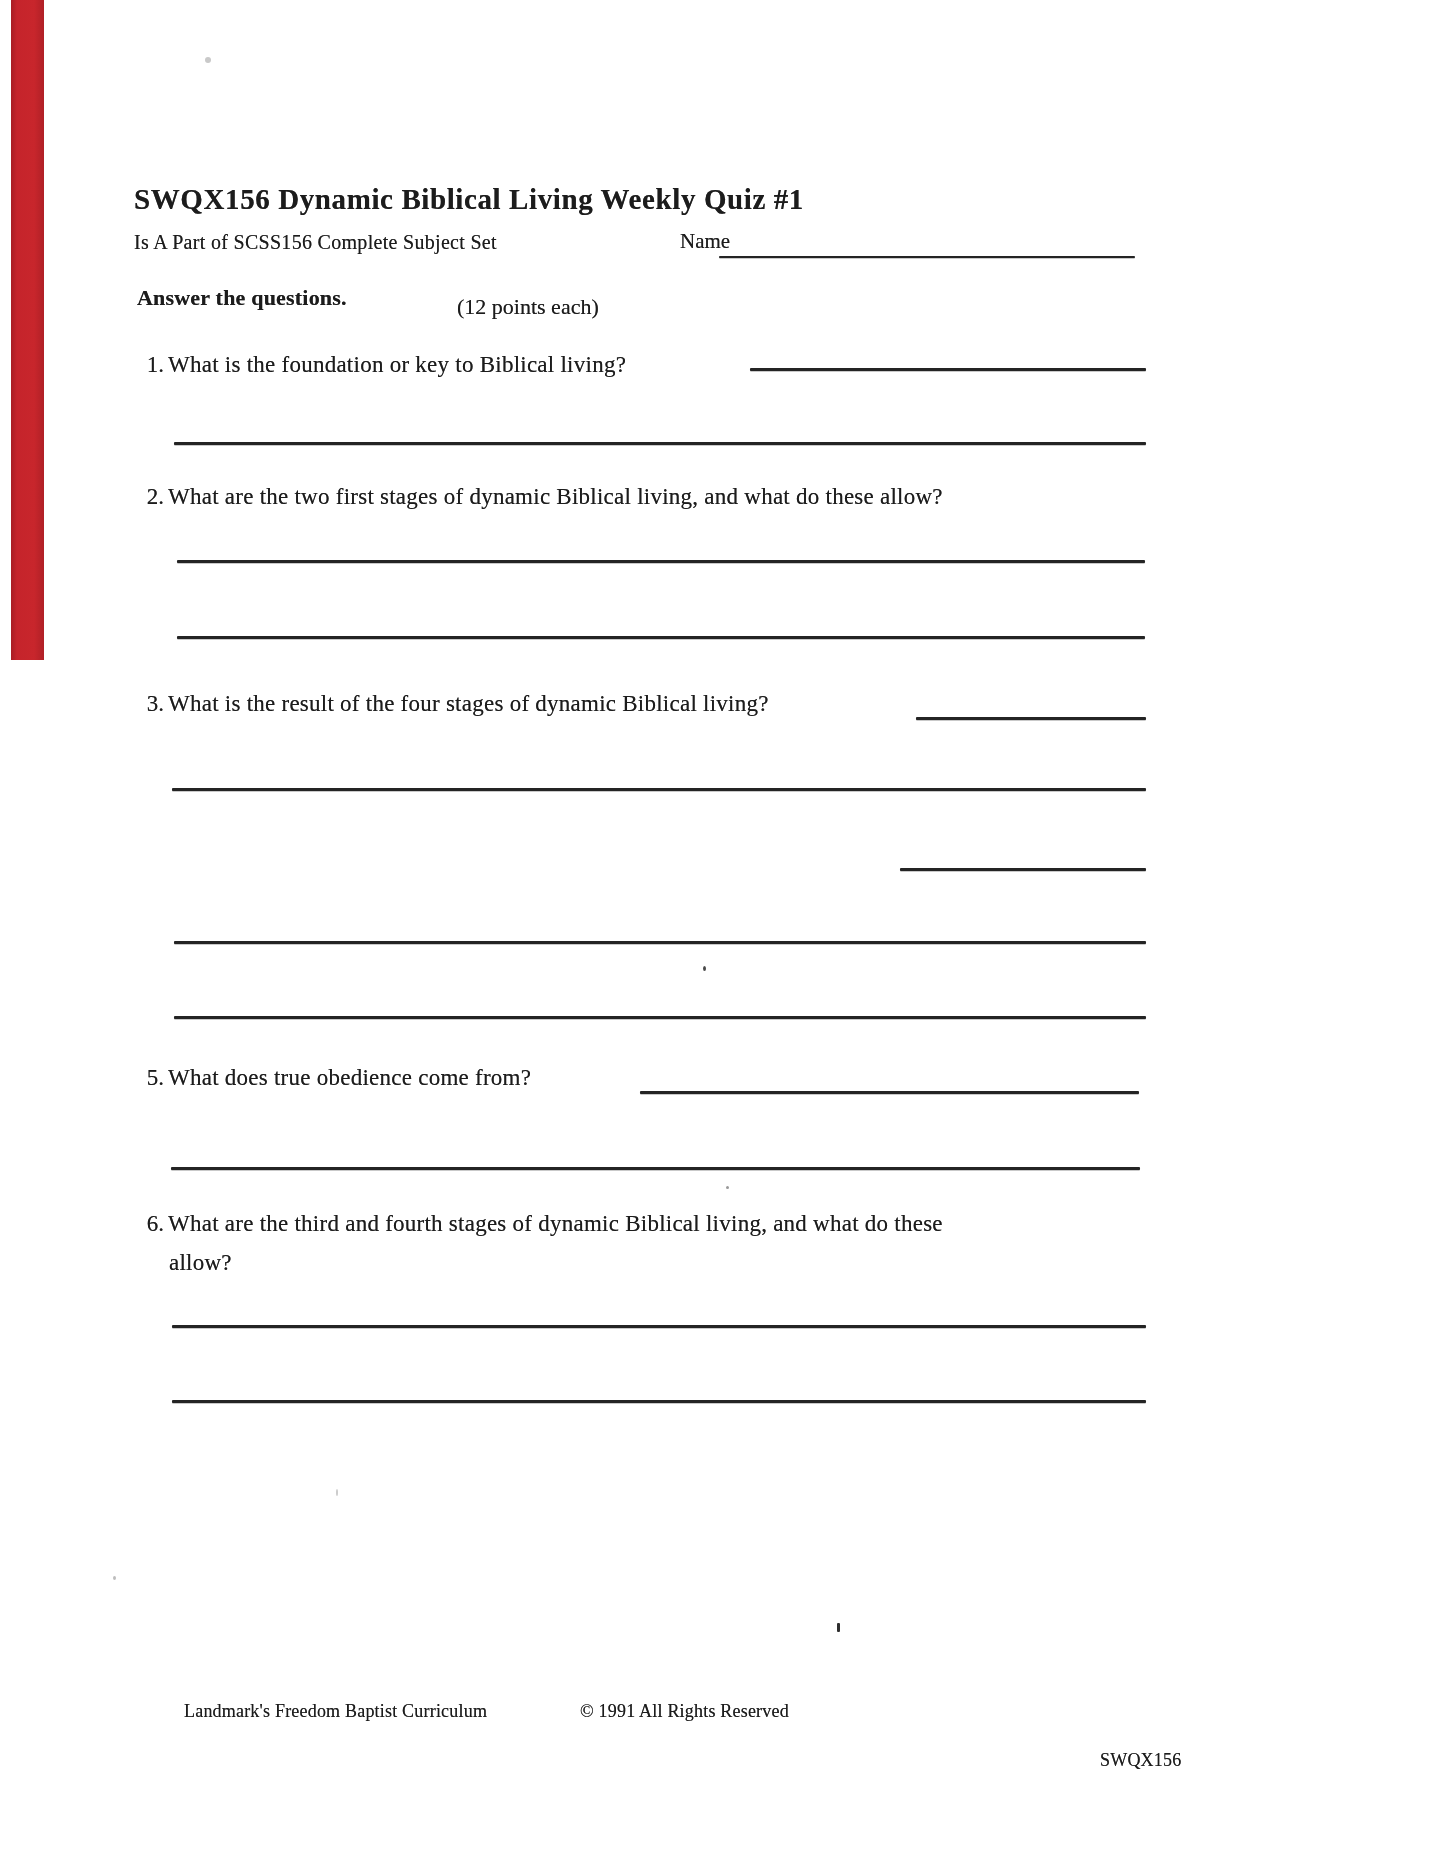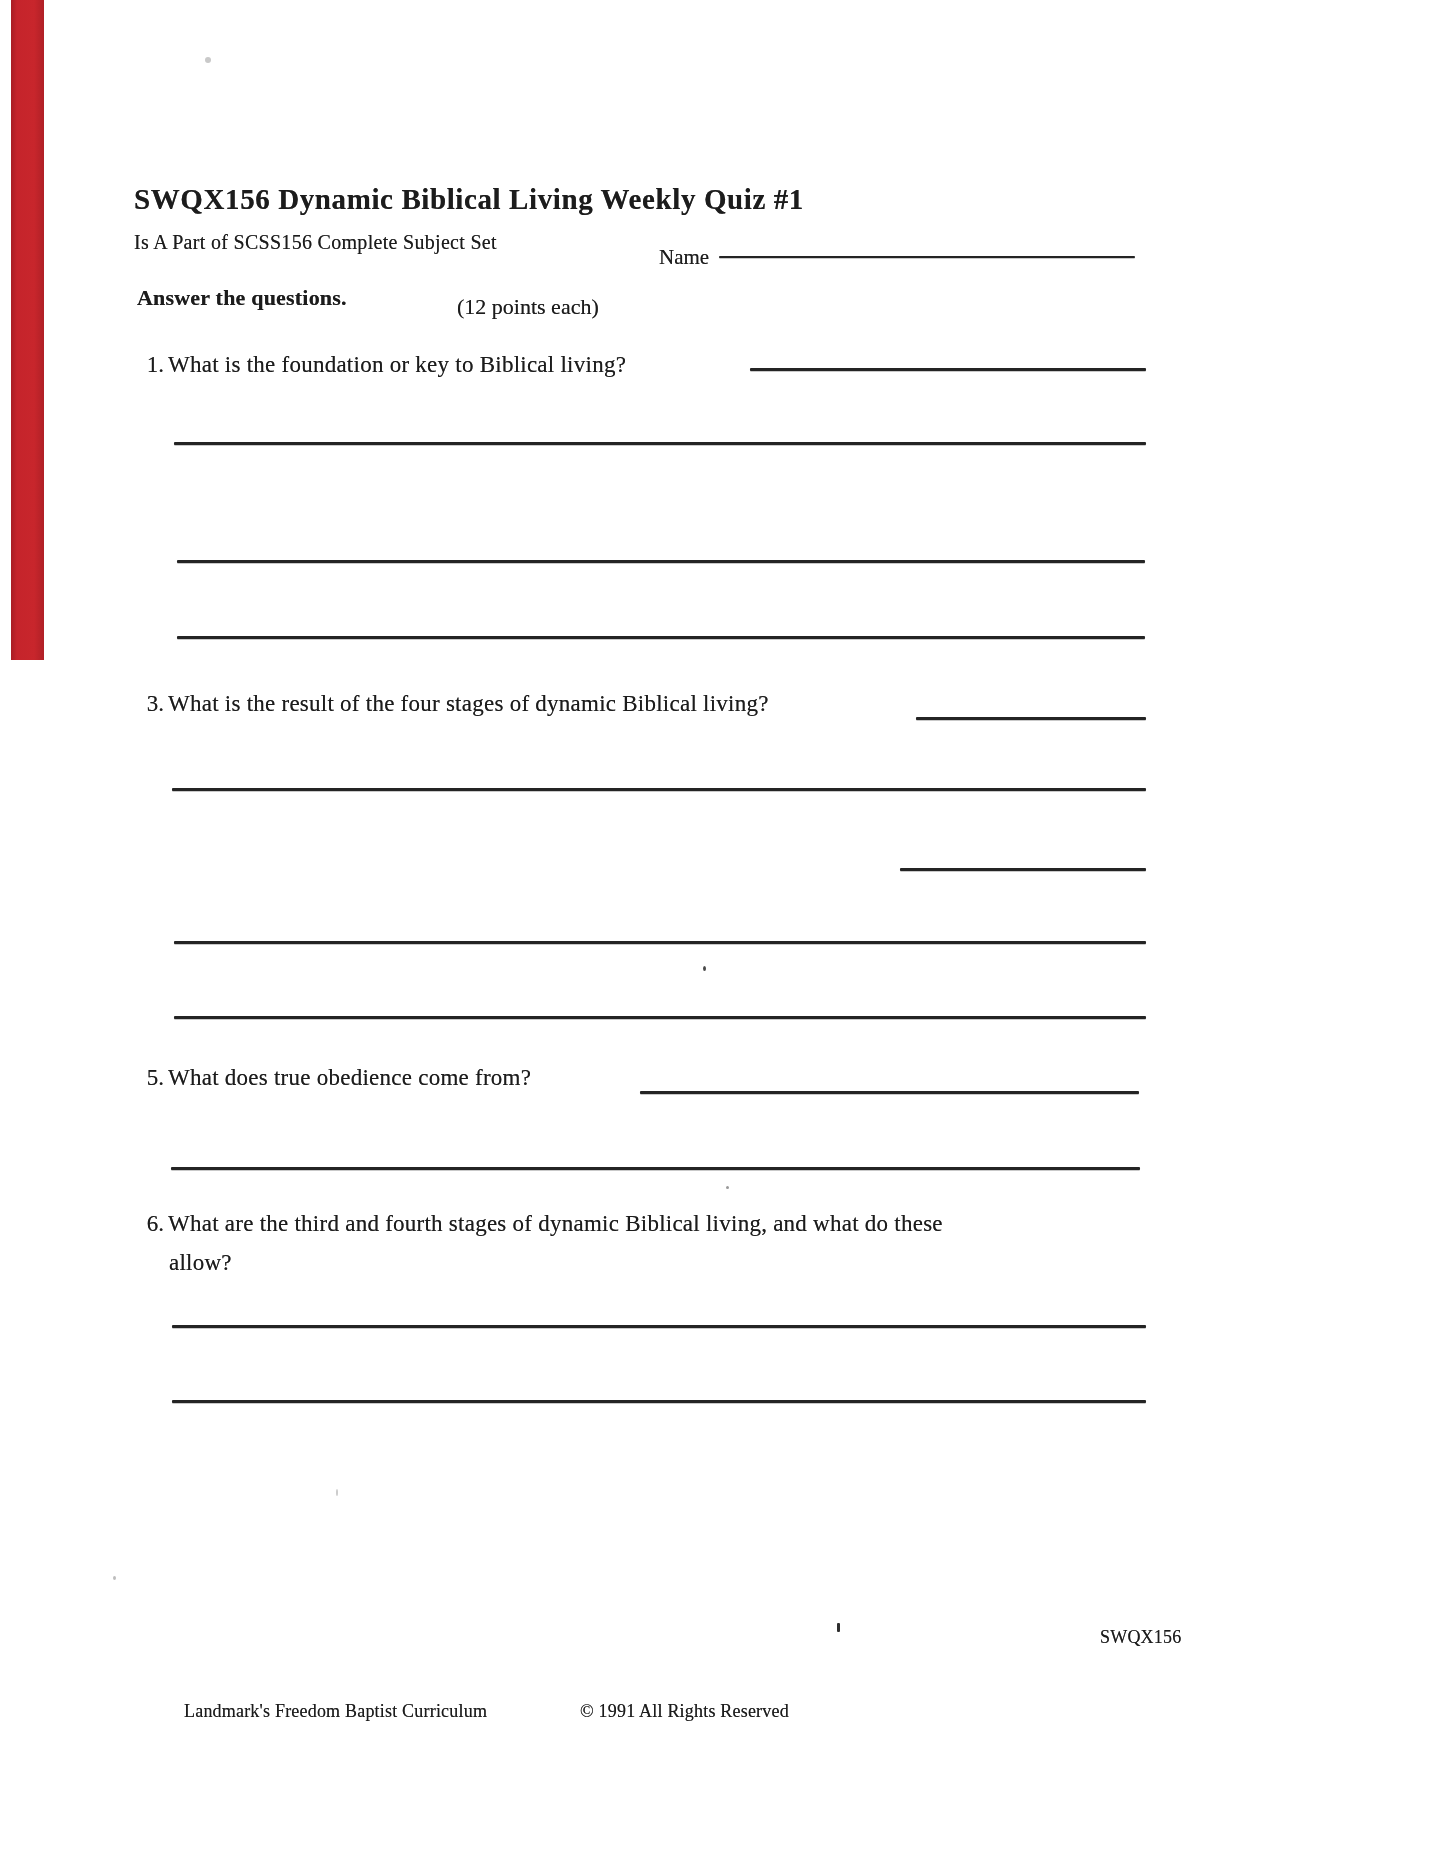--- a/index.html
+++ b/index.html
@@ -30,33 +30,37 @@
 <body>
 
 <div class="page">
 
   <div class="redbar" style="left:11px;top:0;width:33px;height:660px;"></div>
 
   <div class="abs ink title" style="left:134px;top:183px;">SWQX156 Dynamic Biblical Living Weekly Quiz #1</div>
 
   <div class="abs ink subtitle" style="left:134px;top:231px;">Is A Part of SCSS156 Complete Subject Set</div>
 
-  <div class="abs ink namelabel" style="left:659px;top:229px;margin-top:16px;">Name</div>
+  <div class="abs ink namelabel" style="left:680px;top:229px;">Name</div>
   <div class="rule thin" style="left:719px;top:256px;width:416px;"></div>
 
   <div class="abs ink instr" style="left:137px;top:285px;">Answer the questions.</div>
   <div class="abs ink points" style="left:457px;top:294px;">(12 points each)</div>
 
   <div class="abs ink" style="left:136px;top:342px;margin-top:10px;">
     <span class="qnum">1.</span>
     <span class="qtext">What is the foundation or key to Biblical living?</span>
   </div>
   <div class="rule" style="left:750px;top:368px;width:396px;"></div>
   <div class="rule" style="left:174px;top:442px;width:972px;"></div>
 
+  <div class="abs ink" style="left:136px;top:484px;">
+    <span class="qnum">2.</span>
+    <span class="qtext">What are the two first stages of dynamic Biblical living, and what do these allow?</span>
+  </div>
   <div class="rule" style="left:177px;top:560px;width:968px;"></div>
   <div class="rule" style="left:177px;top:636px;width:968px;"></div>
 
   <div class="abs ink" style="left:136px;top:691px;">
     <span class="qnum">3.</span>
     <span class="qtext">What is the result of the four stages of dynamic Biblical living?</span>
   </div>
   <div class="rule" style="left:916px;top:717px;width:230px;"></div>
   <div class="rule" style="left:172px;top:788px;width:974px;"></div>
 
@@ -74,21 +78,21 @@
   <div class="abs ink" style="left:136px;top:1211px;">
     <span class="qnum">6.</span>
     <span class="qtext">What are the third and fourth stages of dynamic Biblical living, and what do these</span>
   </div>
   <div class="abs ink qtext" style="left:169px;top:1250px;">allow?</div>
   <div class="rule" style="left:172px;top:1325px;width:974px;"></div>
   <div class="rule" style="left:172px;top:1400px;width:974px;"></div>
 
   <div class="abs ink footer" style="left:184px;top:1701px;">Landmark's Freedom Baptist Curriculum</div>
   <div class="abs ink footer" style="left:544px;top:1701px;margin-left:36px;">© 1991 All Rights Reserved</div>
-  <div class="abs ink footer" style="left:1100px;top:1627px;">SWQX156</div>
+  <div class="abs ink footer" style="left:1100px;top:1750px;">SWQX156</div>
 
   <div class="speck" style="left:205px;top:57px;width:6px;height:6px;background:#c9c9c9;"></div>
   <div class="speck" style="left:703px;top:966px;width:3px;height:5px;background:#4a4a4a;"></div>
   <div class="speck" style="left:726px;top:1186px;width:3px;height:3px;background:#999999;"></div>
   <div class="speck" style="left:336px;top:1489px;width:2px;height:7px;background:#cccccc;"></div>
   <div class="speck" style="left:113px;top:1576px;width:3px;height:4px;background:#bdbdbd;"></div>
   <div class="speck" style="left:837px;top:1623px;width:3px;height:9px;background:#2f2f2f;border-radius:1px;"></div>
 
 </div>
 

